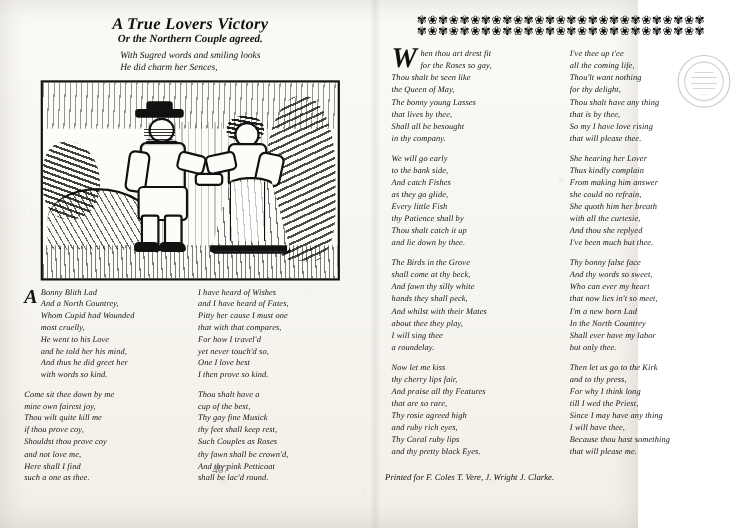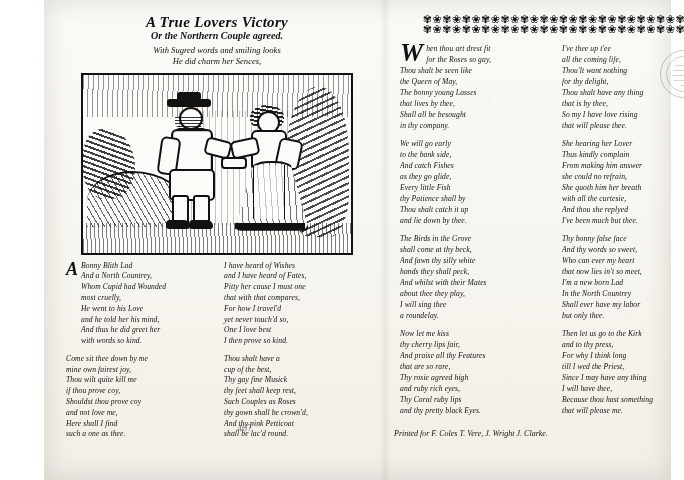--- a/index.html
+++ b/index.html
@@ -9,31 +9,30 @@
   }
   body {
     width: 684px;
     height: 480px;
     overflow: hidden;
     font-family: "Liberation Serif", serif;
     color: #111111;
   }
   .sheet {
     position: relative;
-    width: 627px;
+    width: 580px;
     height: 480px;
     background: #fbfaf6;
     background-image:
       radial-gradient(circle at 12% 18%, rgba(0,0,0,0.035) 0 2px, rgba(0,0,0,0) 3px),
       radial-gradient(circle at 62% 72%, rgba(0,0,0,0.03) 0 2px, rgba(0,0,0,0) 3px),
       radial-gradient(circle at 88% 34%, rgba(0,0,0,0.03) 0 2px, rgba(0,0,0,0) 3px),
       radial-gradient(circle at 35% 91%, rgba(0,0,0,0.03) 0 2px, rgba(0,0,0,0) 3px),
       linear-gradient(180deg, #fbfaf6 0%, #f6f4ee 60%, #f2efe7 100%);
     box-sizing: border-box;
-    margin-left: 44px;
   }
   
   .speckle {
     position: absolute;
     inset: 0;
     opacity: 0.5;
     pointer-events: none;
     background-image:
       radial-gradient(circle at 5% 40%, rgba(90,80,60,0.08) 0 1px, transparent 2px),
       radial-gradient(circle at 22% 8%, rgba(90,80,60,0.07) 0 1px, transparent 2px),
@@ -73,21 +72,21 @@
   .tl {
     font-size: 8.6px;
     line-height: 1.32;
     font-style: italic;
   }
   .tl-cols {
     display: flex;
     justify-content: center;
     gap: 10px;
   }
-  .tl-cols > div { text-align: center; }
+  .tl-cols > div { text-align: left; }
   .tune {
     font-size: 8.6px;
     font-style: italic;
     margin-top: 2px;
   }
 
   
   .woodcut {
     position: relative;
     margin: 5px auto 0 auto;
@@ -454,21 +453,21 @@
           <span>One I love best</span><br>
           <span>I then prove so kind.</span>
         </div>
 
         <div class="stanza">
           <span>Thou shalt have a</span><br>
           <span>cup of the best,</span><br>
           <span>Thy gay fine Musick</span><br>
           <span>thy feet shall keep rest,</span><br>
           <span>Such Couples as Roses</span><br>
-          <span>thy gown shall be crown'd,</span><br>
+          <span>thy fawn shall be crown'd,</span><br>
           <span>And thy pink Petticoat</span><br>
           <span>shall be lac'd round.</span>
         </div>
 
       </div>
     </div>
 
     <div class="pencil-note">407</div>
   </div>
 

